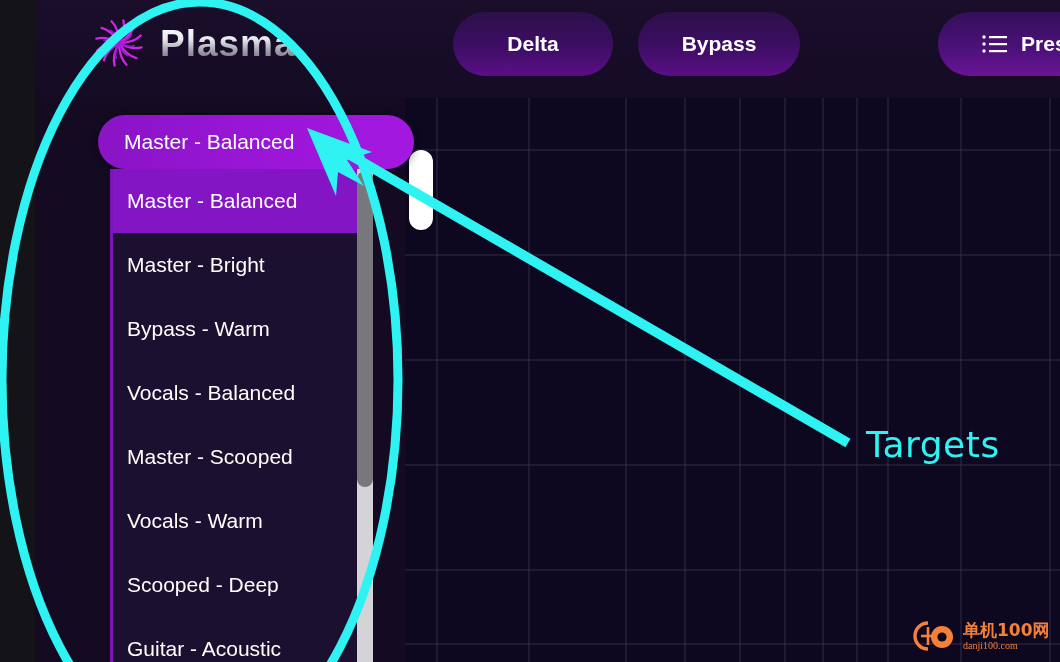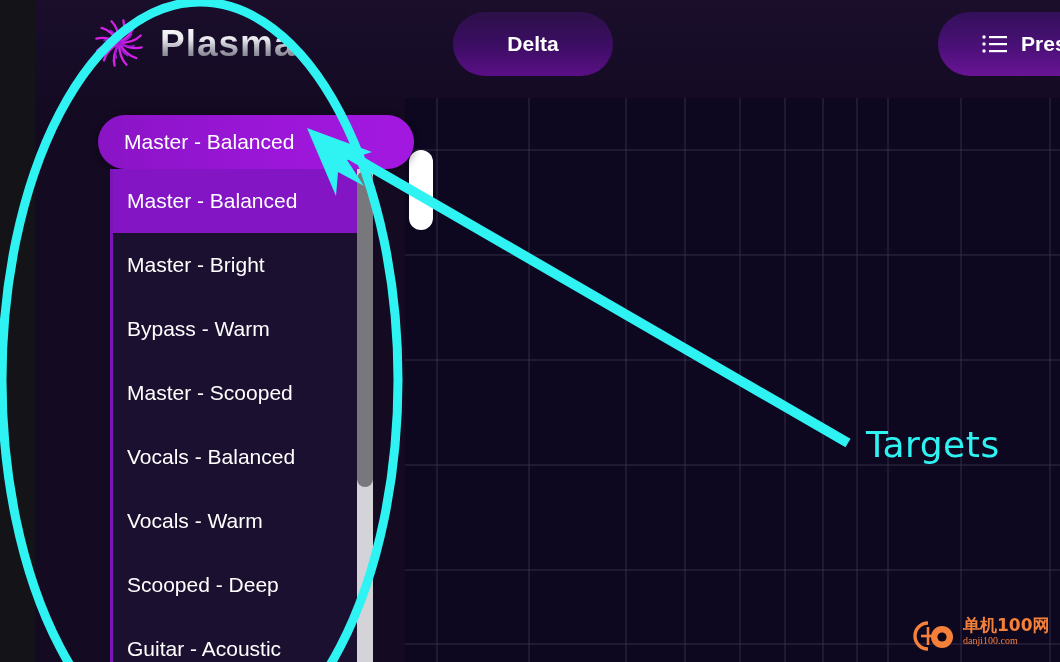--- a/index.html
+++ b/index.html
@@ -107,21 +107,21 @@
   
   .anno{position:absolute;left:0;top:0;width:1060px;height:662px;pointer-events:none;}
   .anno-label{
     position:absolute;left:866px;top:424px;
     color:#2ff3f3;font-size:36px;letter-spacing:.5px;
     font-family:"DejaVu Sans", sans-serif;
   }
 
   
   .watermark{
-    position:absolute;left:908px;top:617px;display:flex;align-items:flex-start;gap:7px;
+    position:absolute;left:908px;top:617px;display:flex;align-items:center;gap:7px;
   }
   .wm-mark{width:48px;height:38px;display:block;}
   .wm-text{display:flex;flex-direction:column;line-height:1;}
   .wm-cn{color:#f4803a;font-size:17px;font-weight:bold;font-family:"DejaVu Sans",sans-serif;}
   .wm-url{color:#f4803a;font-size:10px;font-family:"Liberation Serif",serif;margin-top:2px;}
 </style>
 </head>
 <body>
 
 <div id="app">
@@ -188,20 +188,23 @@
             <path d="M0,0 C7,-4 15,-10 17,-20" transform="rotate(330)"></path>
           </g>
         </g>
       </svg>
       <span class="brand-name">Plasma</span>
     </div>
 
     <div class="top-btn" id="btn-delta">
       <span>Delta</span>
     </div>
+    <div class="top-btn" id="btn-bypass">
+      <span>Bypass</span>
+    </div>
     <div class="top-btn" id="btn-presets">
       <svg class="list-icon" viewBox="0 0 26 20">
         <g fill="#ffffff">
           <circle cx="3" cy="3" r="1.7"></circle>
           <circle cx="3" cy="10" r="1.7"></circle>
           <circle cx="3" cy="17" r="1.7"></circle>
           <rect x="8" y="2" width="18" height="2.2"></rect>
           <rect x="8" y="9" width="18" height="2.2"></rect>
           <rect x="8" y="16" width="18" height="2.2"></rect>
         </g>
@@ -217,24 +220,24 @@
       <div class="dd-item selected">
         <span>Master - Balanced</span>
       </div>
       <div class="dd-item">
         <span>Master - Bright</span>
       </div>
       <div class="dd-item">
         <span>Bypass - Warm</span>
       </div>
       <div class="dd-item">
+        <span>Vocals - Balanced</span>
+      </div>
+      <div class="dd-item">
         <span>Master - Scooped</span>
-      </div>
-      <div class="dd-item">
-        <span>Vocals - Balanced</span>
       </div>
       <div class="dd-item">
         <span>Vocals - Warm</span>
       </div>
       <div class="dd-item">
         <span>Scooped - Deep</span>
       </div>
       <div class="dd-item">
         <span>Guitar - Acoustic</span>
       </div>

